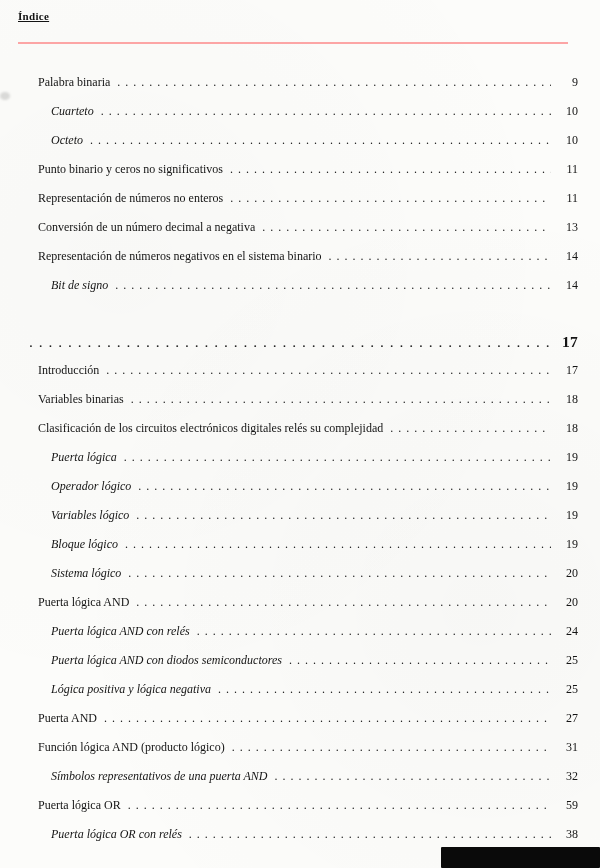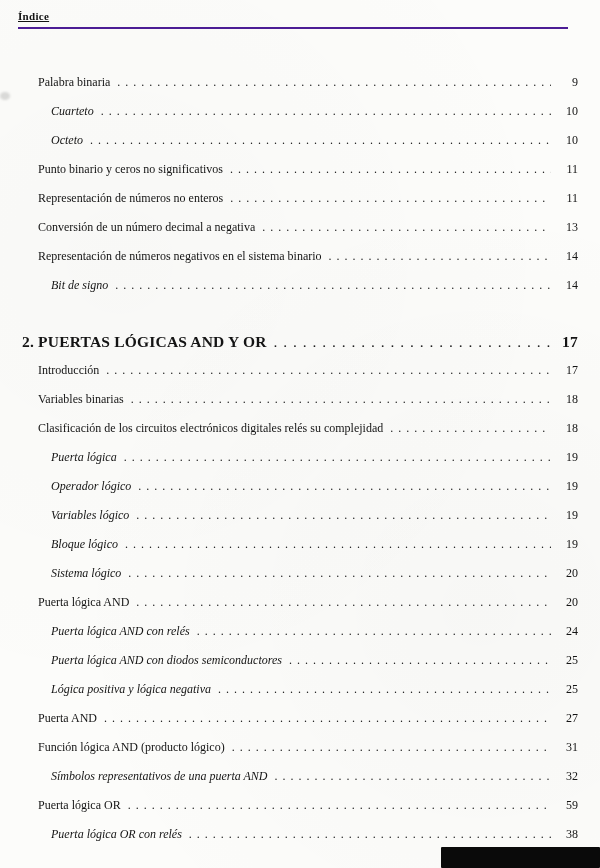--- a/index.html
+++ b/index.html
@@ -26,22 +26,22 @@
     background:
       radial-gradient(circle at 20% 30%, rgba(0,0,0,0.015), transparent 60%),
       radial-gradient(circle at 80% 70%, rgba(0,0,0,0.02), transparent 55%);
     pointer-events: none;
   }
   .header {
     position: absolute;
     top: 6px;
     left: 18px;
     right: 32px;
-    border-bottom: 2px solid #4c1d95;
-    padding-bottom: 3px;
+    border-bottom: 2px solid #fca5a5;
+    padding-bottom: 18px;
   }
   .header .header-word {
     font-size: 11px;
     font-weight: bold;
     letter-spacing: 0.3px;
     text-decoration: underline;
   }
   .toc {
     position: absolute;
     top: 68px;
@@ -155,21 +155,20 @@
     <span class="pagenum">14</span>
   </div>
 
   <div class="row level-2 style-italic">
     <span class="label">Bit de signo</span>
     <span class="dots"></span>
     <span class="pagenum">14</span>
   </div>
 
   <div class="row level-0 style-bold gap-before">
-    <span class="label">2.  PUERTAS LÓGICAS AND Y OR</span>
     <span class="dots"></span>
     <span class="pagenum">17</span>
   </div>
 
   <div class="row level-1 style-normal">
     <span class="label">Introducción</span>
     <span class="dots"></span>
     <span class="pagenum">17</span>
   </div>
 

